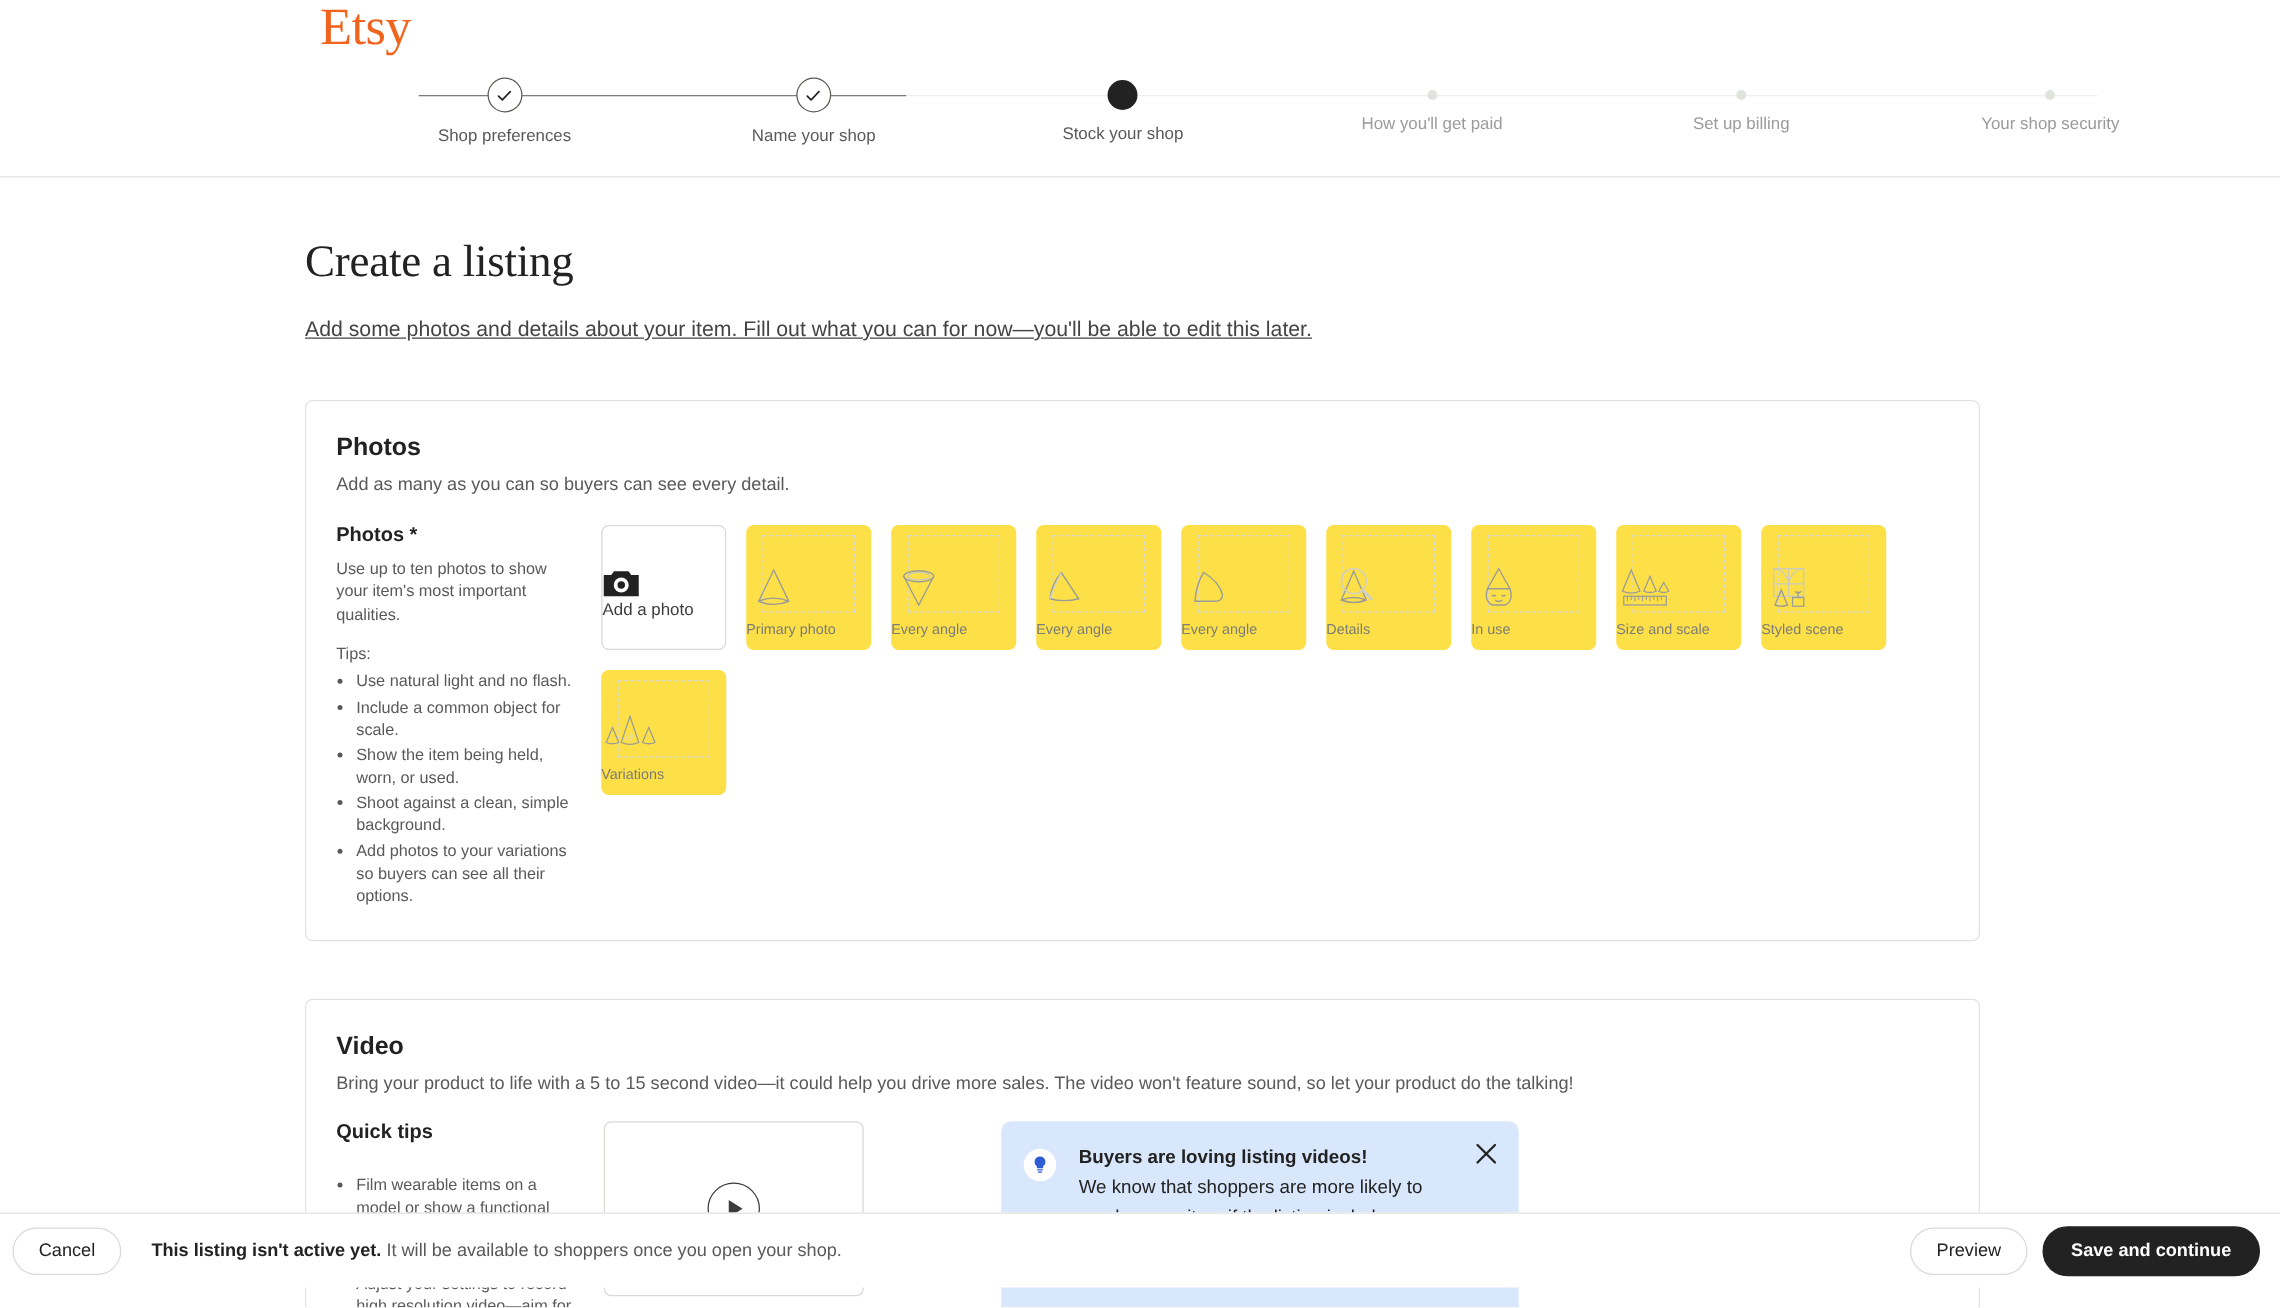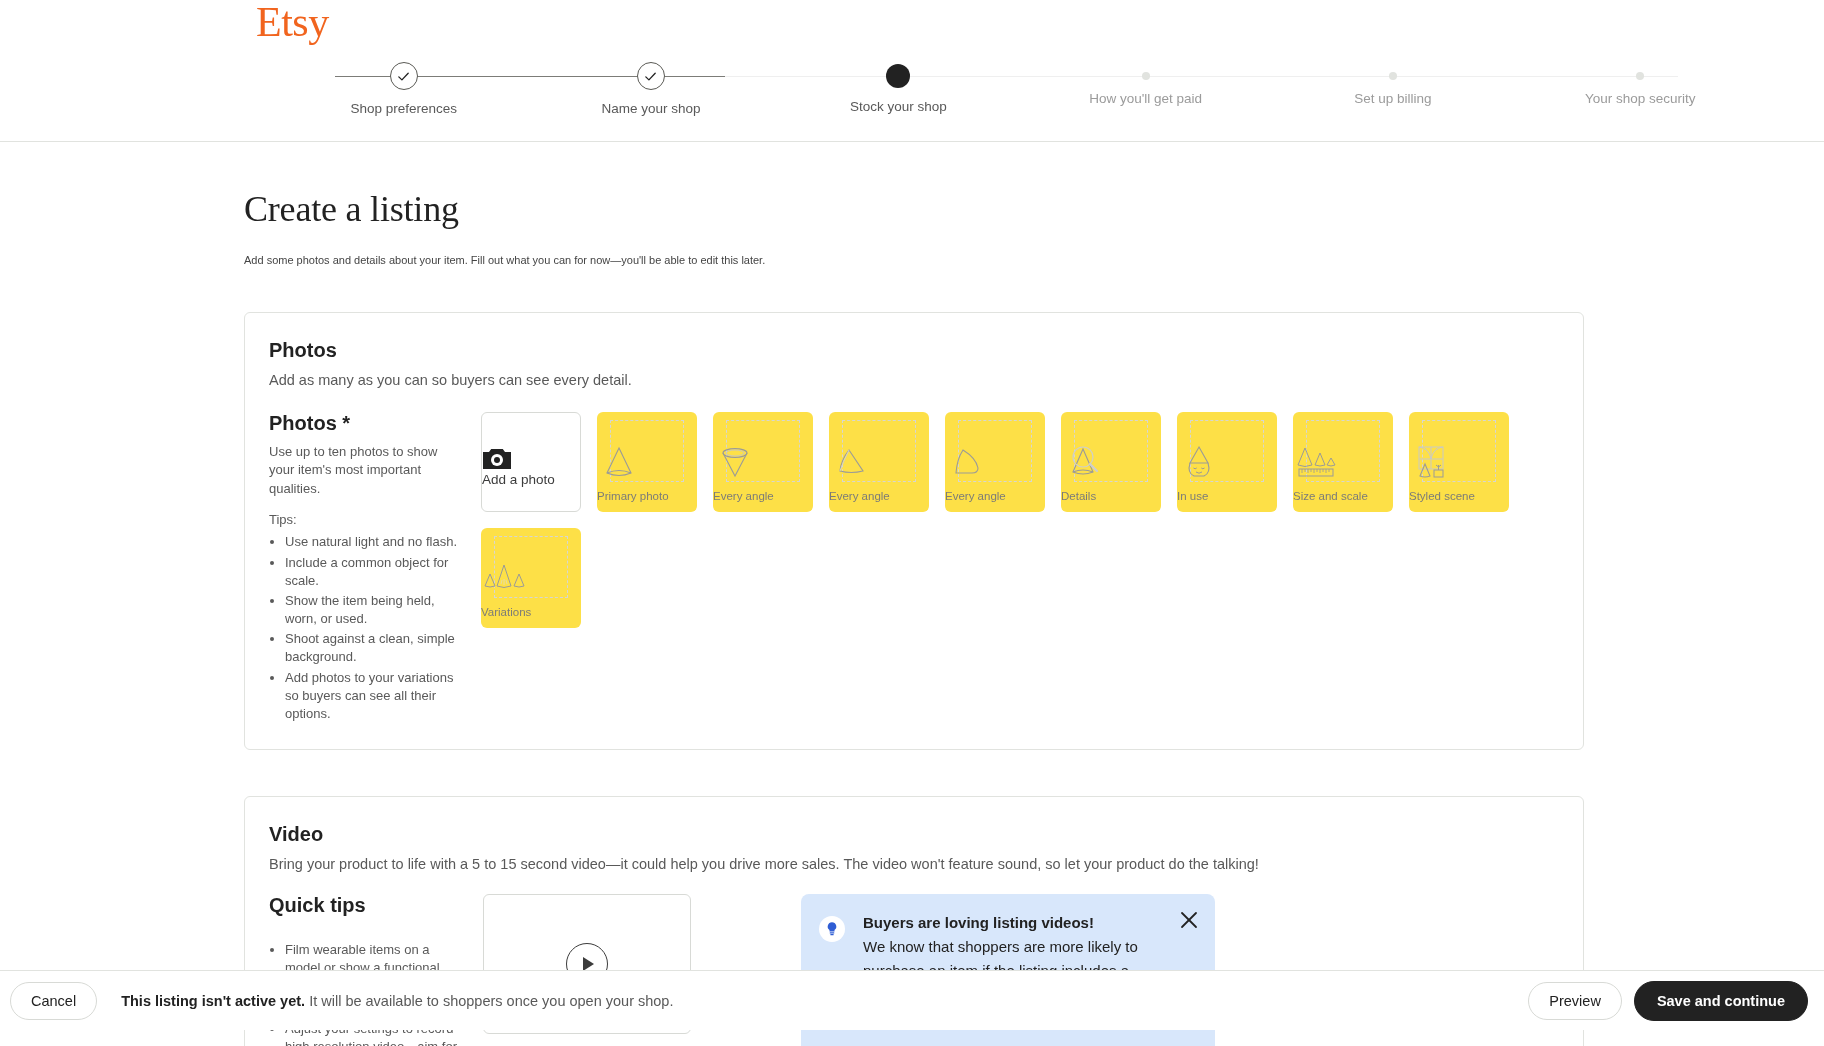--- a/index.html
+++ b/index.html
@@ -100,23 +100,24 @@
   }
   .page-title {
     font-family: "Liberation Serif", serif;
     font-size: 36px;
     font-weight: 400;
     margin: 46px 0 12px 0;
     letter-spacing: -0.2px;
     color: #222;
   }
   .page-sub {
-    font-size: 11px;
+    font-size: 17px;
     color: #444;
     margin: 24px 0 0 0;
+    text-decoration: underline;
   }
 
   
   .card {
     margin-top: 46px;
     border: 1px solid #e1e3df;
     border-radius: 6px;
     background: #fff;
     padding: 26px 24px 24px 24px;
   }
@@ -132,21 +133,21 @@
     margin: 10px 0 0 0;
   }
   .card-body {
     display: flex;
     margin-top: 24px;
   }
   .col-left { width: 212px; flex: 0 0 212px; padding-right: 20px; }
   .col-right { flex: 1; }
 
   .field-label {
-    font-size: 20px;
+    font-size: 16px;
     font-weight: 600;
     color: #222;
     margin: 0 0 8px 0;
   }
   .field-help {
     font-size: 13px;
     color: #595959;
     line-height: 1.42;
     margin: 0 0 14px 0;
   }

